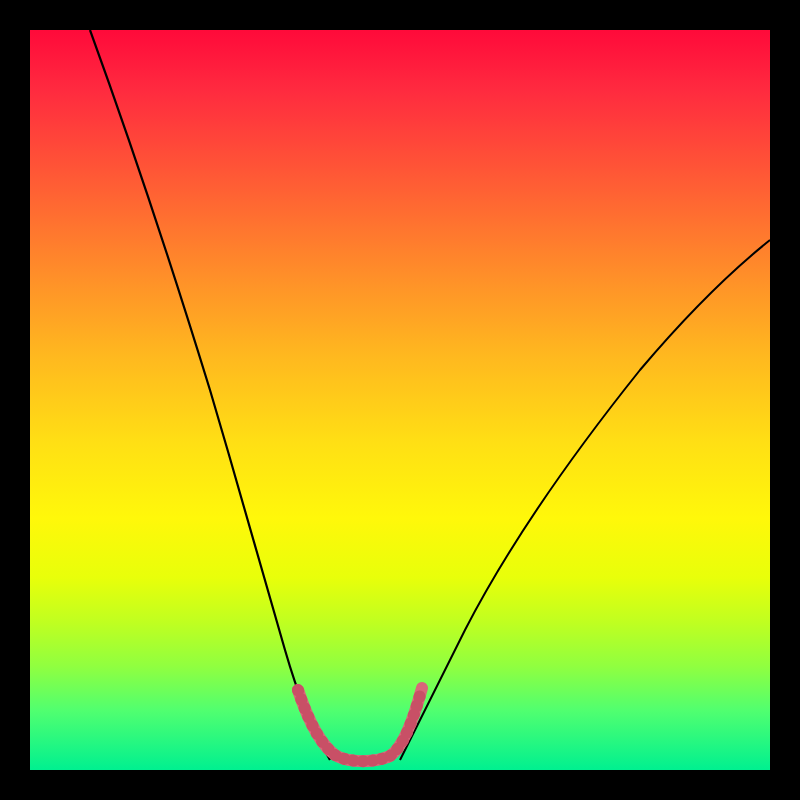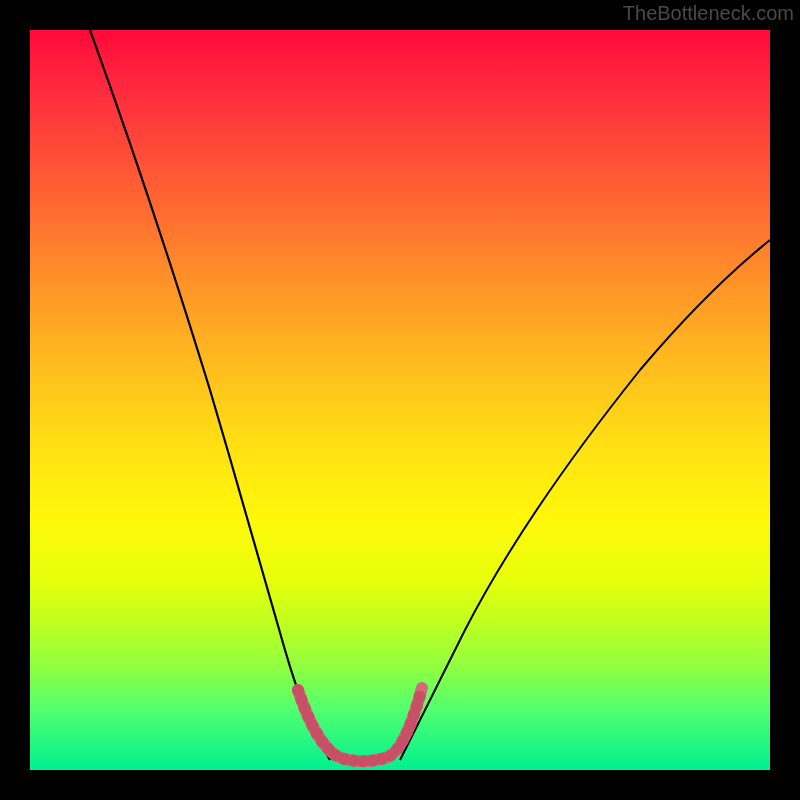--- a/index.html
+++ b/index.html
@@ -67,14 +67,13 @@
                C 372 718, 382 695, 392 658" fill="none" stroke="#d9677a" stroke-width="12" stroke-linecap="round" stroke-linejoin="round"></path>
 
       <path d="M 268 660
                C 278 690, 290 714, 305 725
                C 318 733, 345 733, 360 726
                C 372 718, 382 695, 392 658" fill="none" stroke="#c85066" stroke-width="12" stroke-linecap="round" stroke-dasharray="0.5 9"></path>
     </svg>
 
   </div>
 
-  <div class="watermark">TheBottleneck.com</div>
 </div>
 
 </body></html>

